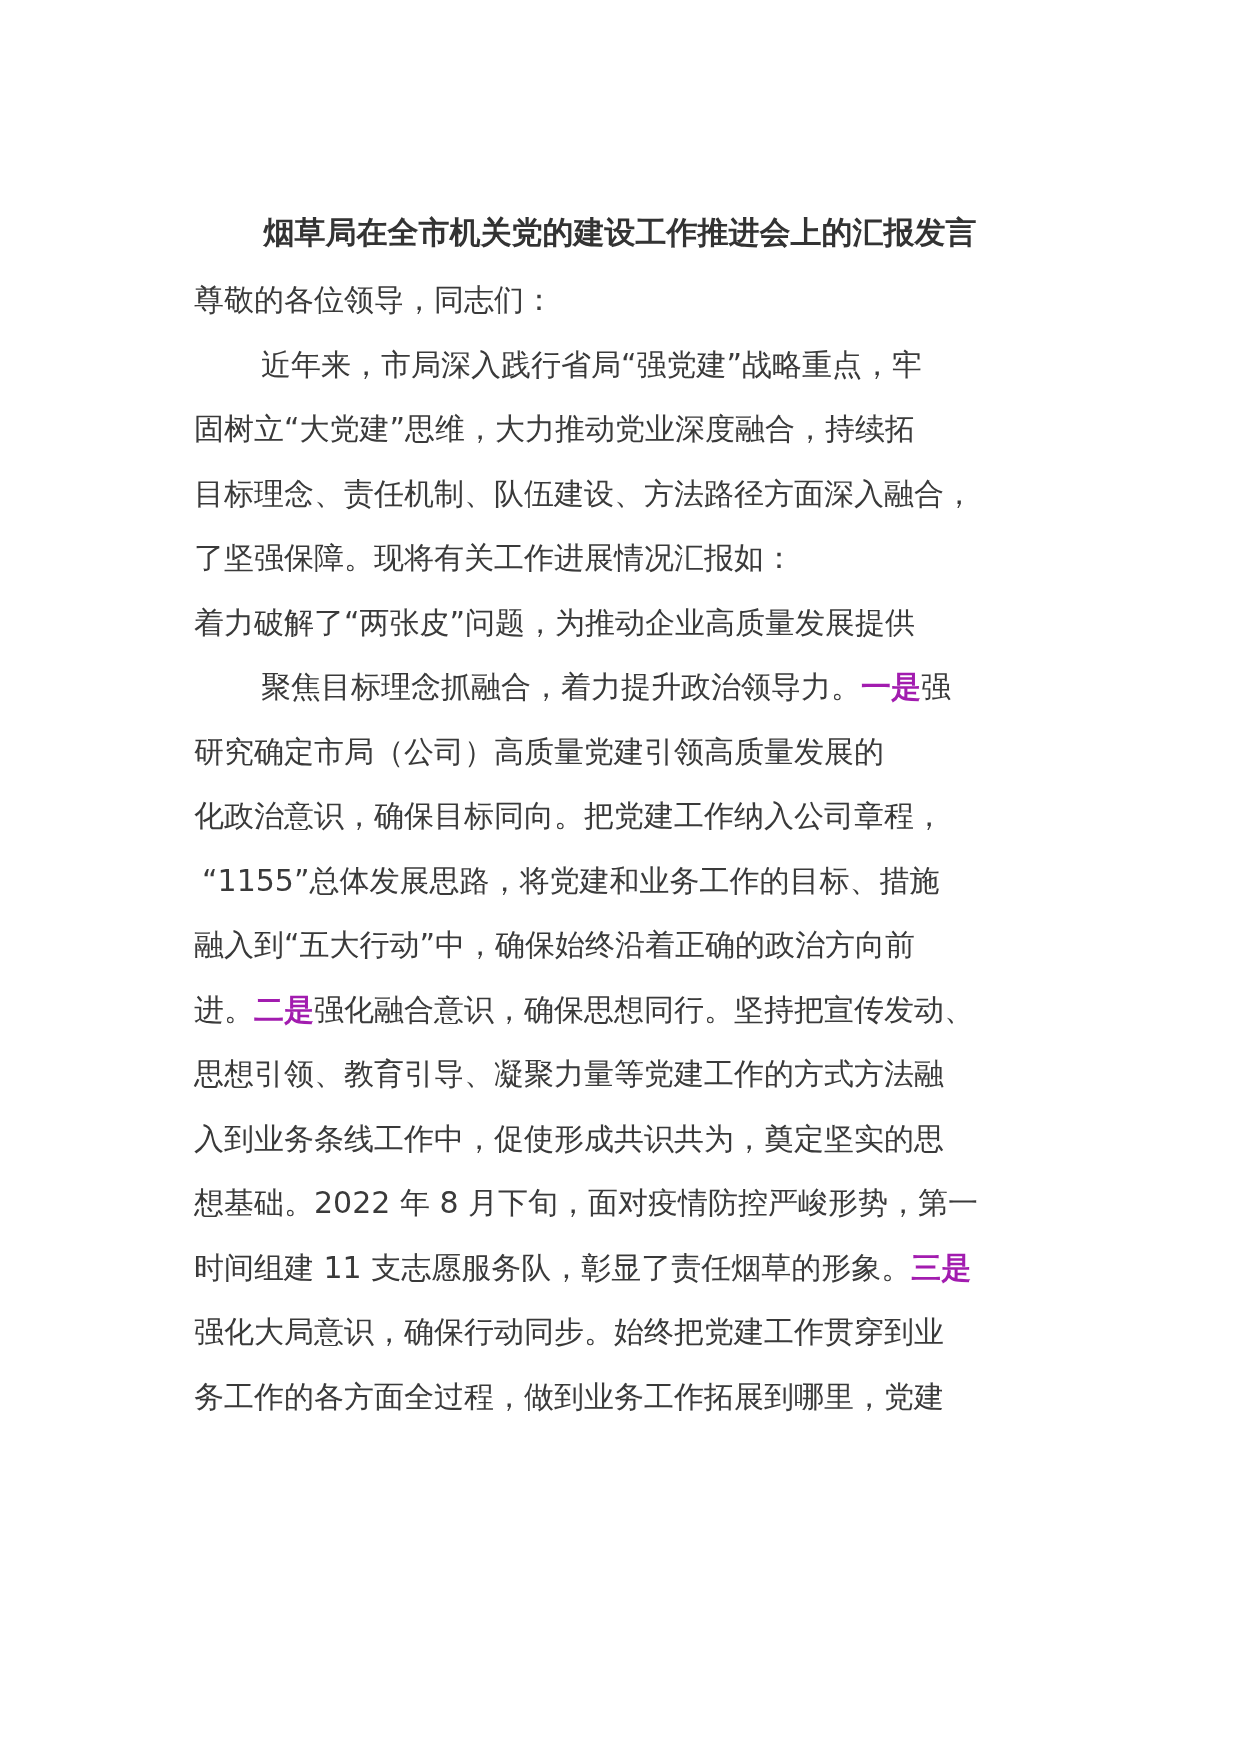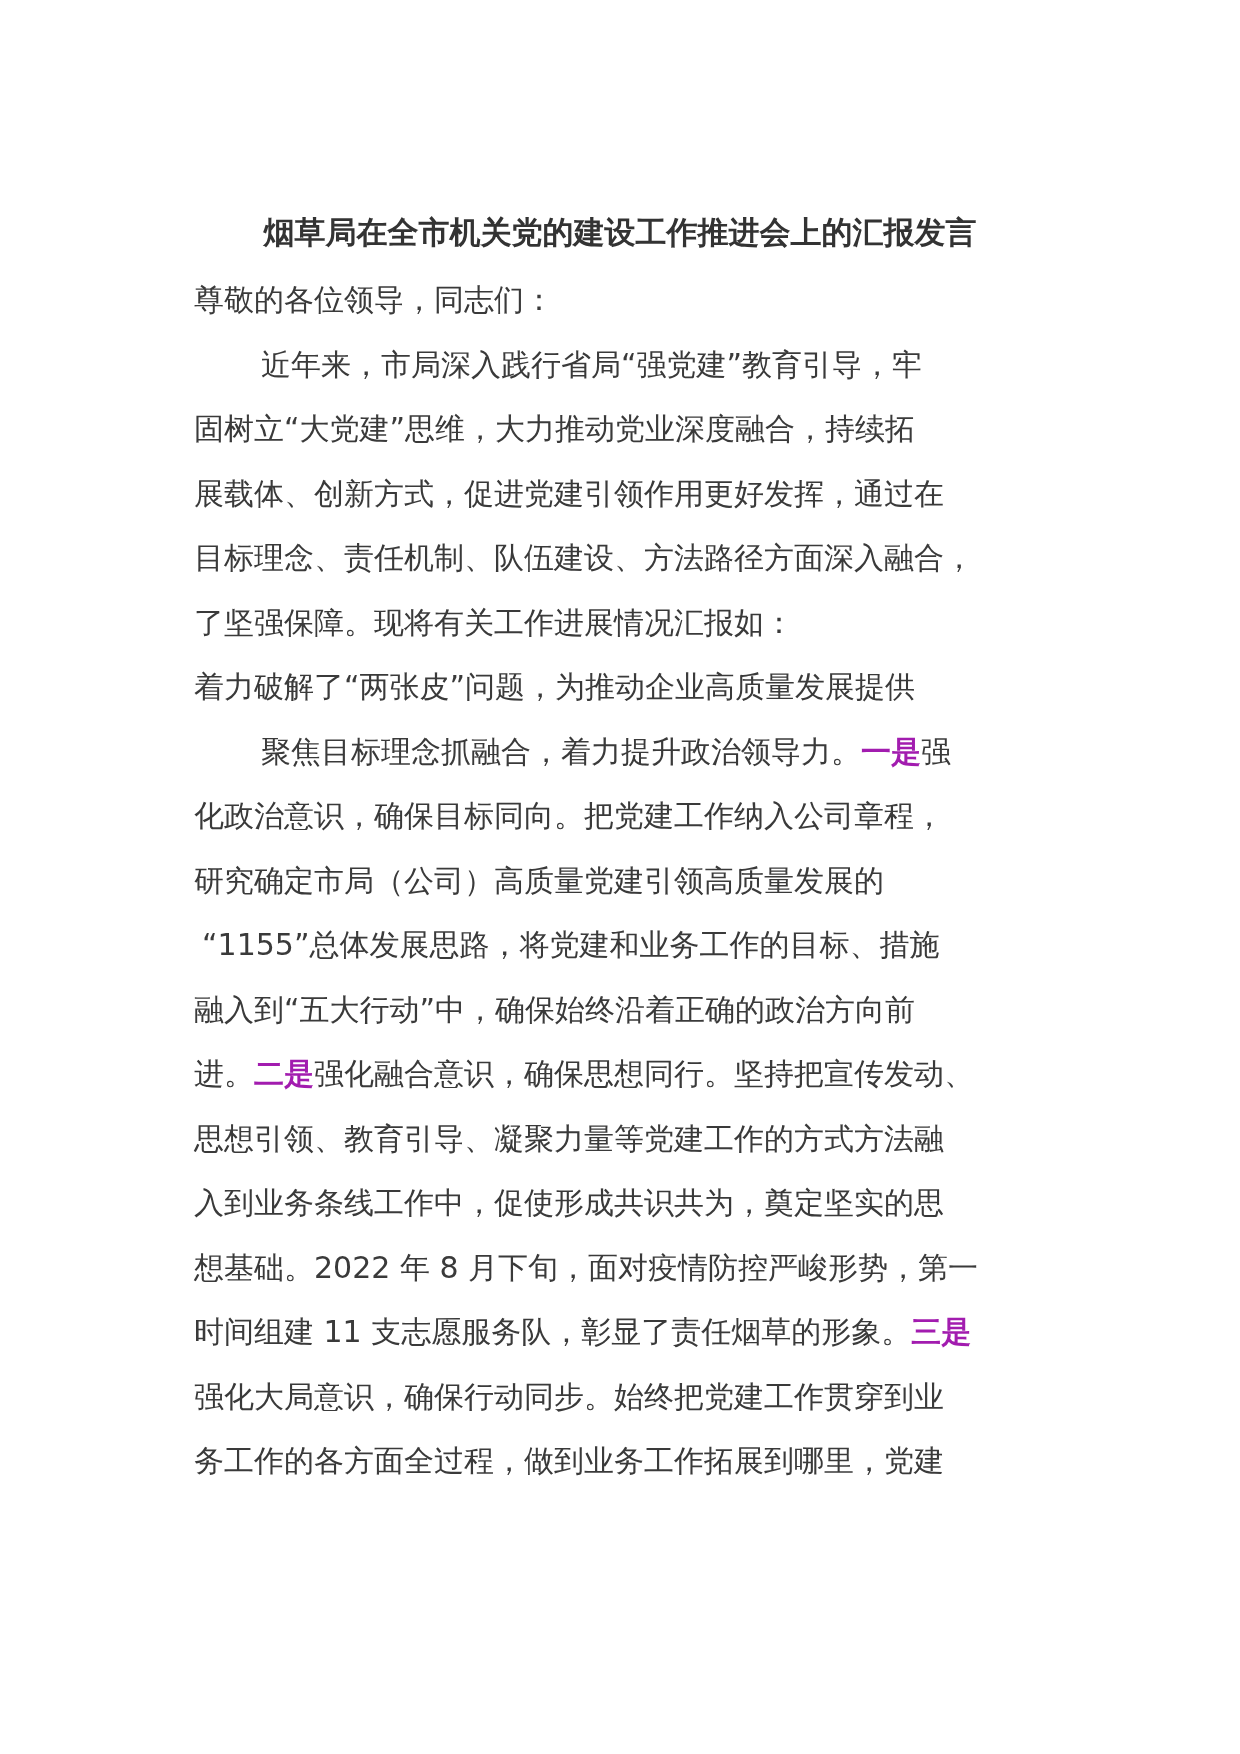--- a/index.html
+++ b/index.html
@@ -61,32 +61,31 @@
   </style>
 </head>
 <body>
 
 <div class="page">
   <div class="title">烟草局在全市机关党的建设工作推进会上的汇报发言</div>
 
   <div class="body-text">
     <div class="line">尊敬的各位领导，同志们：</div>
 
-    <div class="line indent">近年来，市局深入践行省局“强党建”教育引导，牢</div>
+    <div class="line indent">近年来，市局深入践行省局“强党建”战略重点，牢</div>
     <div class="line">固树立“大党建”思维，大力推动党业深度融合，持续拓</div>
-    <div class="line">展载体、创新方式，促进党建引领作用更好发挥，通过在</div>
     <div class="line">目标理念、责任机制、队伍建设、方法路径方面深入融合，</div>
     <div class="line">了坚强保障。现将有关工作进展情况汇报如：</div>
     <div class="line">着力破解了“两张皮”问题，为推动企业高质量发展提供</div>
 
     <div class="line indent">
       <span>聚焦目标理念抓融合，着力提升政治领导力。</span><b>一是</b><span>强</span>
     </div>
+    <div class="line">研究确定市局（公司）高质量党建引领高质量发展的</div>
     <div class="line">化政治意识，确保目标同向。把党建工作纳入公司章程，</div>
-    <div class="line">研究确定市局（公司）高质量党建引领高质量发展的</div>
     <div class="line quote-start">“1155”总体发展思路，将党建和业务工作的目标、措施</div>
     <div class="line">融入到“五大行动”中，确保始终沿着正确的政治方向前</div>
     <div class="line">
       <span>进。</span><b>二是</b><span>强化融合意识，确保思想同行。坚持把宣传发动、</span>
     </div>
     <div class="line">思想引领、教育引导、凝聚力量等党建工作的方式方法融</div>
     <div class="line">入到业务条线工作中，促使形成共识共为，奠定坚实的思</div>
     <div class="line">想基础。2022 年 8 月下旬，面对疫情防控严峻形势，第一</div>
     <div class="line">
       <span>时间组建 11 支志愿服务队，彰显了责任烟草的形象。</span><b>三是</b><span></span>

